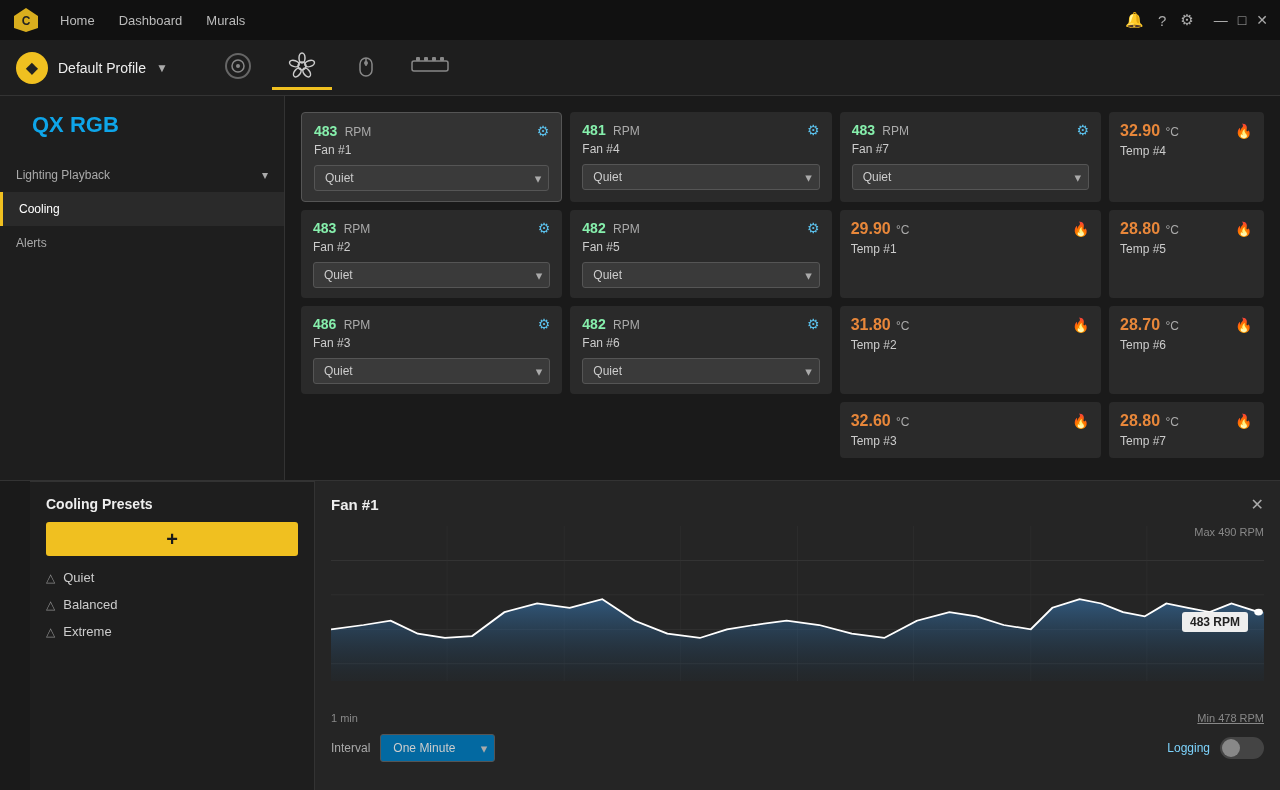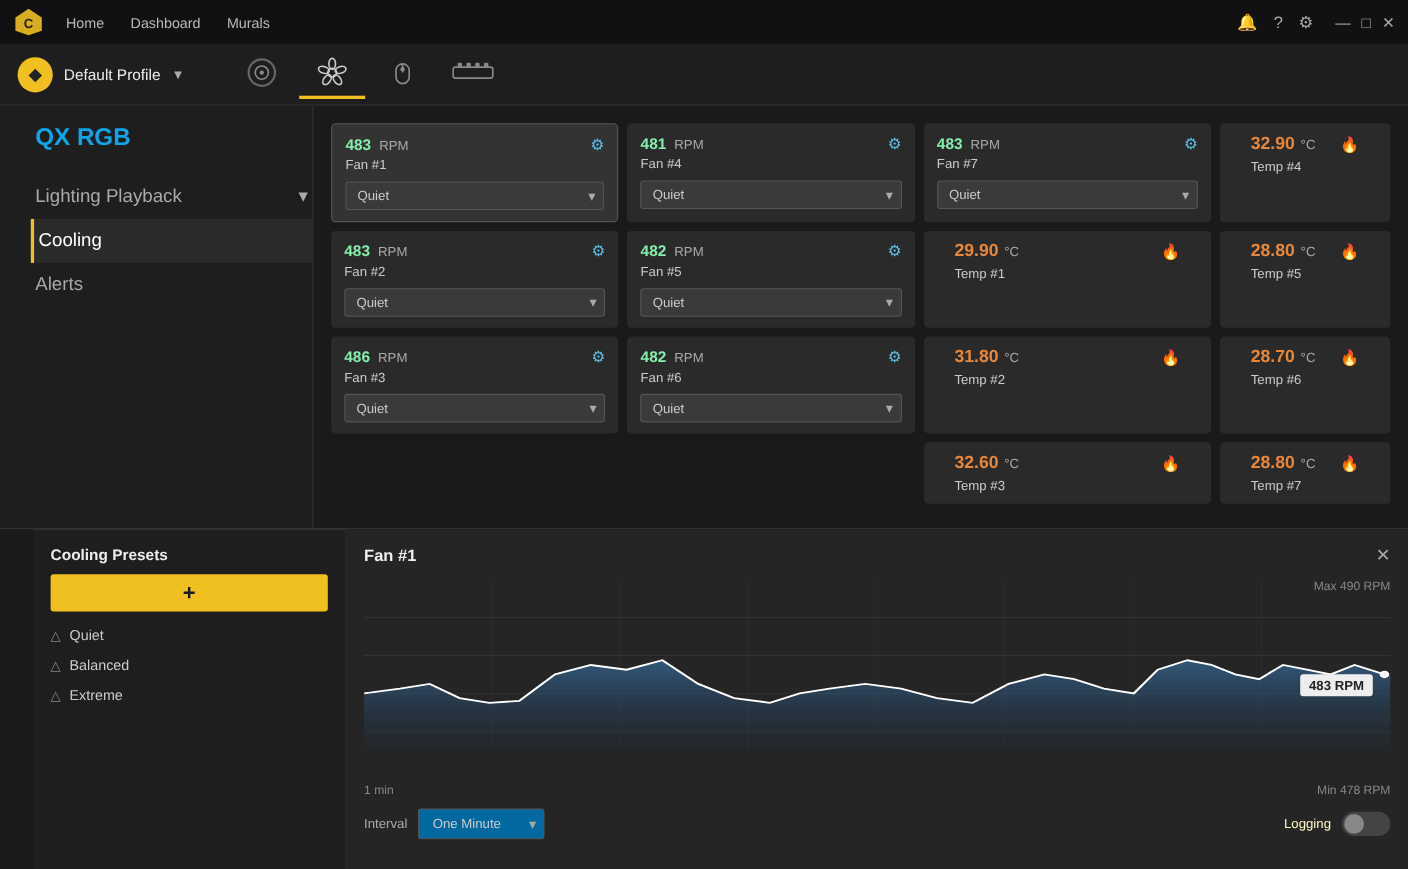--- a/index.html
+++ b/index.html
@@ -70,25 +70,24 @@
     .sidebar-title {
       color: #0ea5e9;
       font-size: 22px;
       font-weight: bold;
       padding: 0 16px 12px;
     }
     .sidebar-item {
       display: flex;
       align-items: center;
       justify-content: space-between;
-      padding: 10px 4px;
+      padding: 10px 16px;
       cursor: pointer;
       color: #aaa;
-      font-size: 17px;
-      margin-left: 28px;
+      font-size: 12px;
     }
     .sidebar-item.active {
       background: #2a2a2a;
       color: #fff;
       border-left: 3px solid #f0c020;
     }
     .presets-title {
       color: #eee;
       font-size: 14px;
       font-weight: bold;
@@ -154,21 +153,21 @@
       top: 50%;
       transform: translateY(-50%);
       color: #aaa;
       pointer-events: none;
     }
 
     
     .temp-card {
       background: #2a2a2a;
       border-radius: 4px;
-      padding: 10px 28px;
+      padding: 10px 11px;
     }
     .temp-header {
       display: flex;
       align-items: center;
       justify-content: space-between;
     }
     .temp-value { color: #e8873a; font-size: 16px; font-weight: bold; }
     .temp-unit { color: #aaa; font-size: 12px; margin-left: 2px; }
     .temp-flame { color: #e8873a; font-size: 14px; }
     .temp-label { color: #ccc; font-size: 12px; margin-top: 4px; }
@@ -248,21 +247,21 @@
       top: 50%;
       transform: translateY(-50%);
       color: #aaa;
       pointer-events: none;
     }
     .logging-section {
       display: flex;
       align-items: center;
       gap: 10px;
     }
-    .logging-label { color: #fef9c3; font-size: 12px; margin-left: 28px; }
+    .logging-label { color: #7dd3fc; font-size: 12px; margin-left: 28px; }
     .toggle-switch {
       width: 44px; height: 22px;
       background: #444;
       border-radius: 11px;
       position: relative;
       cursor: pointer;
     }
     .toggle-knob {
       width: 18px; height: 18px;
       background: #888;
@@ -608,21 +607,21 @@
           <line x1="752" y1="0" x2="752" y2="180" stroke="#333" stroke-width="0.5"></line>
 
           <polygon points="0,120 30,115 55,110 80,125 105,130 130,128 160,100 190,90 220,95 250,85 280,110 310,125 340,130 365,120 390,115 420,110 450,115 480,125 510,130 540,110 570,100 595,105 620,115 645,120 665,95 690,85 710,90 730,100 750,105 770,90 790,95 810,100 830,90 855,100 860,100 860,180 0,180" fill="url(#chartGrad)"></polygon>
 
           <polyline points="0,120 30,115 55,110 80,125 105,130 130,128 160,100 190,90 220,95 250,85 280,110 310,125 340,130 365,120 390,115 420,110 450,115 480,125 510,130 540,110 570,100 595,105 620,115 645,120 665,95 690,85 710,90 730,100 750,105 770,90 790,95 810,100 830,90 855,100" fill="none" stroke="#ffffff" stroke-width="2"></polyline>
 
           <circle cx="855" cy="100" r="4" fill="#fff"></circle>
         </svg>
         <div class="rpm-tooltip" style="top:48%; right:16px;">483 RPM</div>
         <span class="chart-time-label" style="bottom:-18px;">1 min</span>
-        <span class="chart-min-label" style="bottom:-18px; right:0;">Min 478 RPM</span>
+        <span class="chart-min-label" style="bottom:-18px; right:0;text-decoration:underline;">Min 478 RPM</span>
       </div>
 
       <div class="chart-footer" style="margin-top:28px;">
         <div style="display:flex; align-items:center; gap:10px;">
           <span class="interval-label">Interval</span>
           <div class="interval-select-wrapper">
             <select class="interval-select">
               <option>One Minute</option>
               <option>Five Minutes</option>
               <option>One Hour</option>

